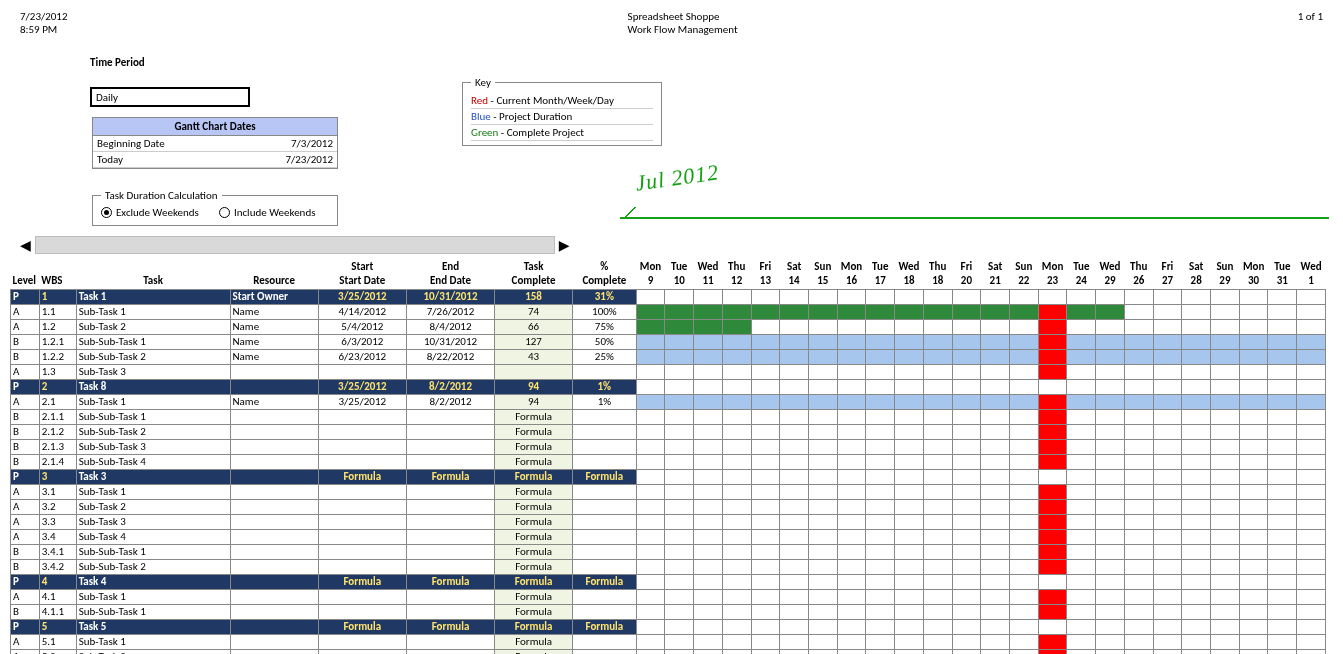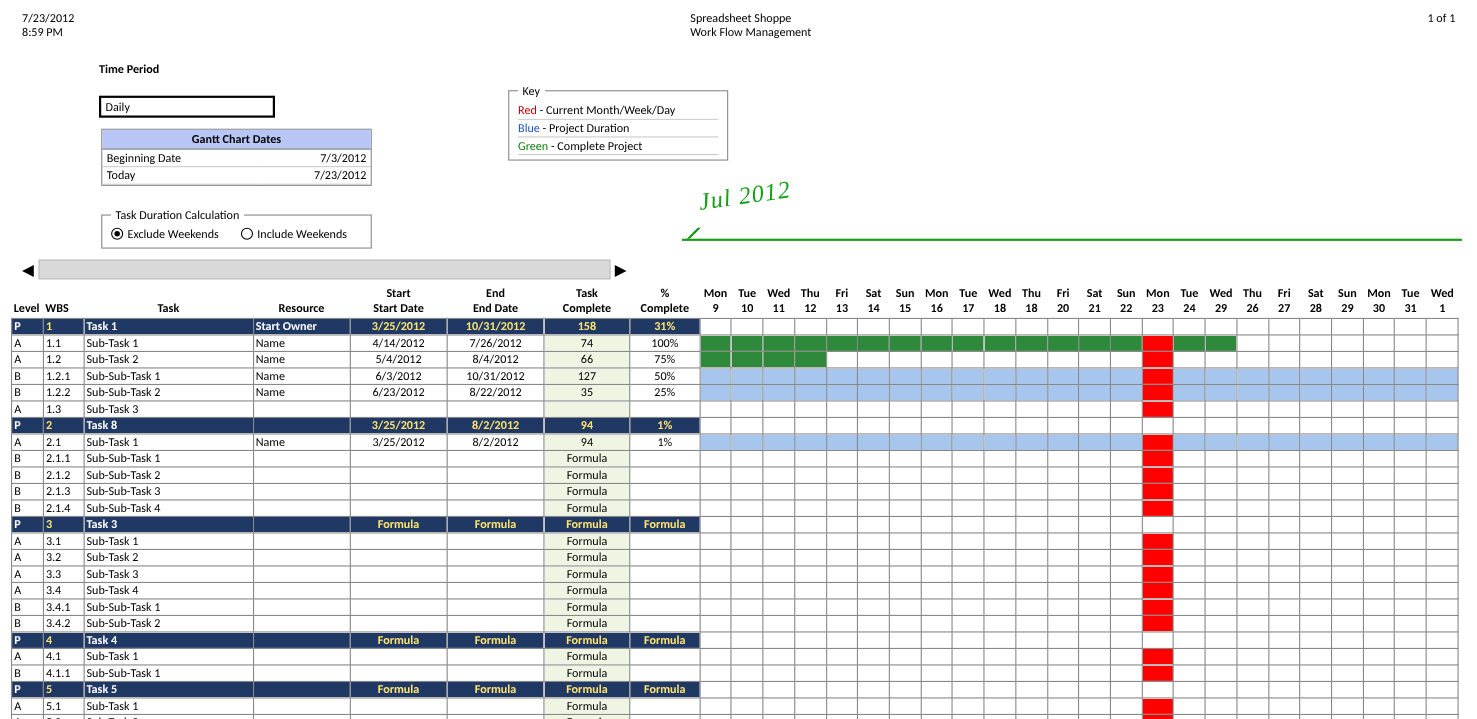--- a/index.html
+++ b/index.html
@@ -385,21 +385,21 @@
         <td class="gantt g-blue"></td>
         <td class="gantt g-blue"></td>
       </tr>
       <tr>
         <td class="level">B</td>
         <td class="wbs">1.2.2</td>
         <td class="task2">Sub-Sub-Task 2</td>
         <td class="">Name</td>
         <td class="sd">6/23/2012</td>
         <td class="ed">8/22/2012</td>
-        <td class="dur">35</td>
+        <td class="dur">43</td>
         <td class="comp">25%</td>
         <td class="gantt g-blue"></td>
         <td class="gantt g-blue"></td>
         <td class="gantt g-blue"></td>
         <td class="gantt g-blue"></td>
         <td class="gantt g-blue"></td>
         <td class="gantt g-blue"></td>
         <td class="gantt g-blue"></td>
         <td class="gantt g-blue"></td>
         <td class="gantt g-blue"></td>

